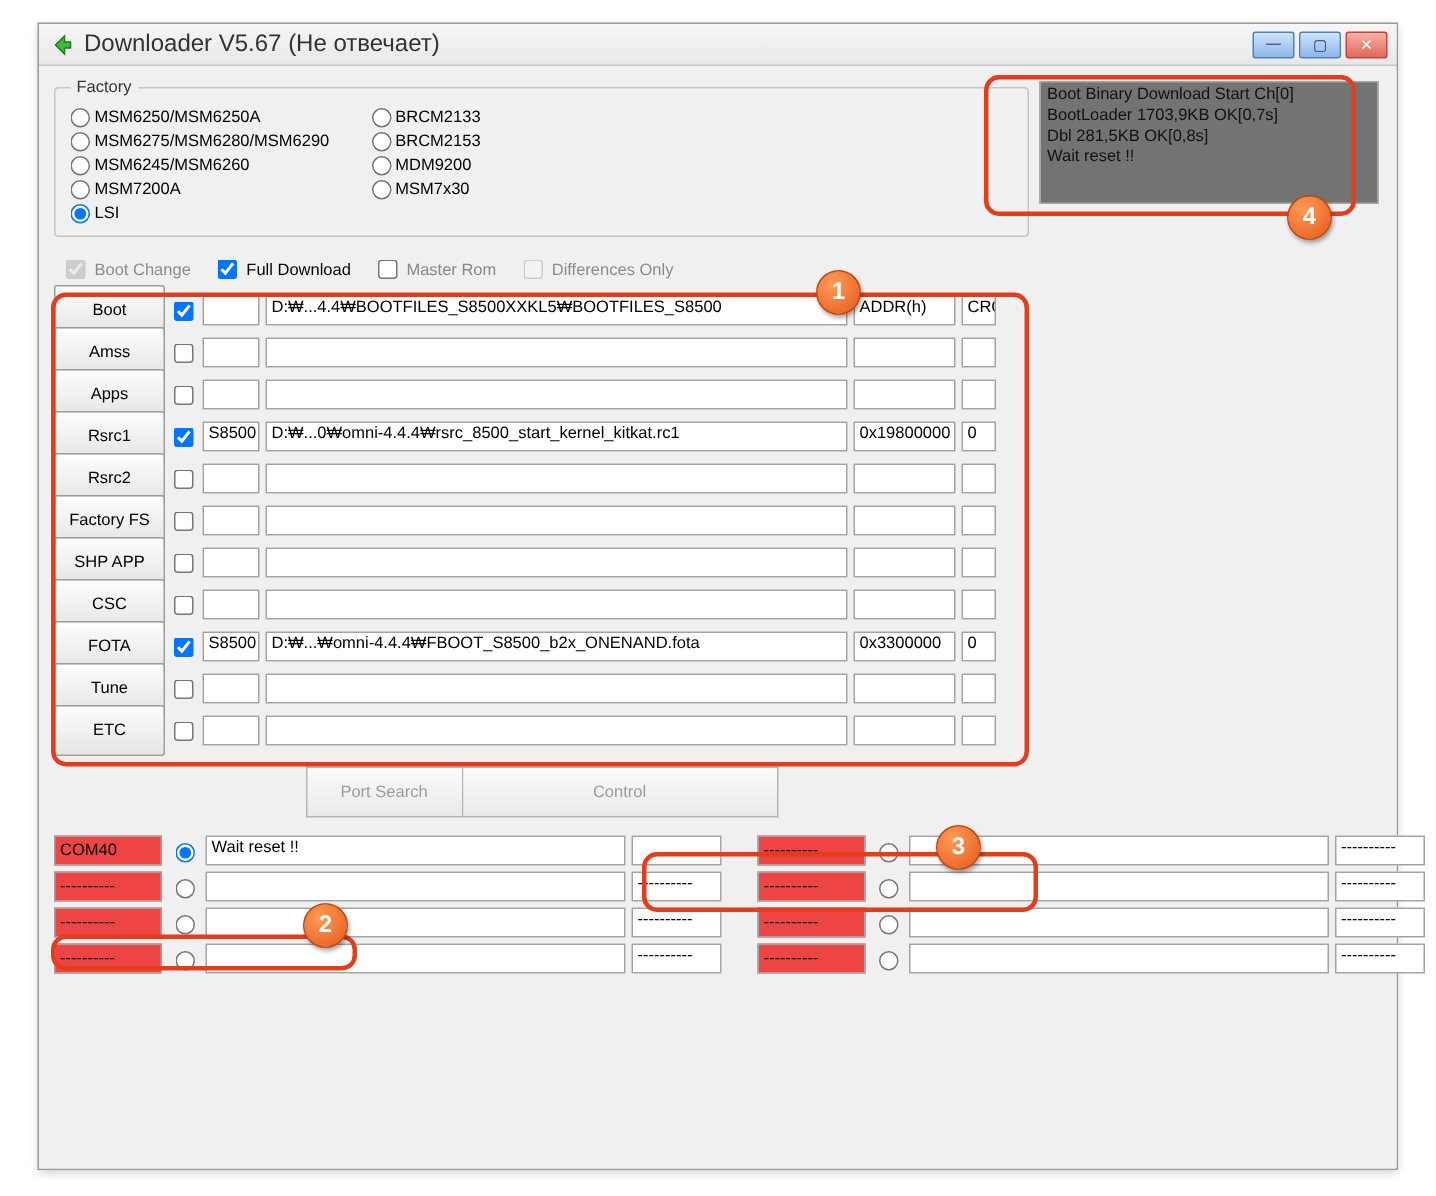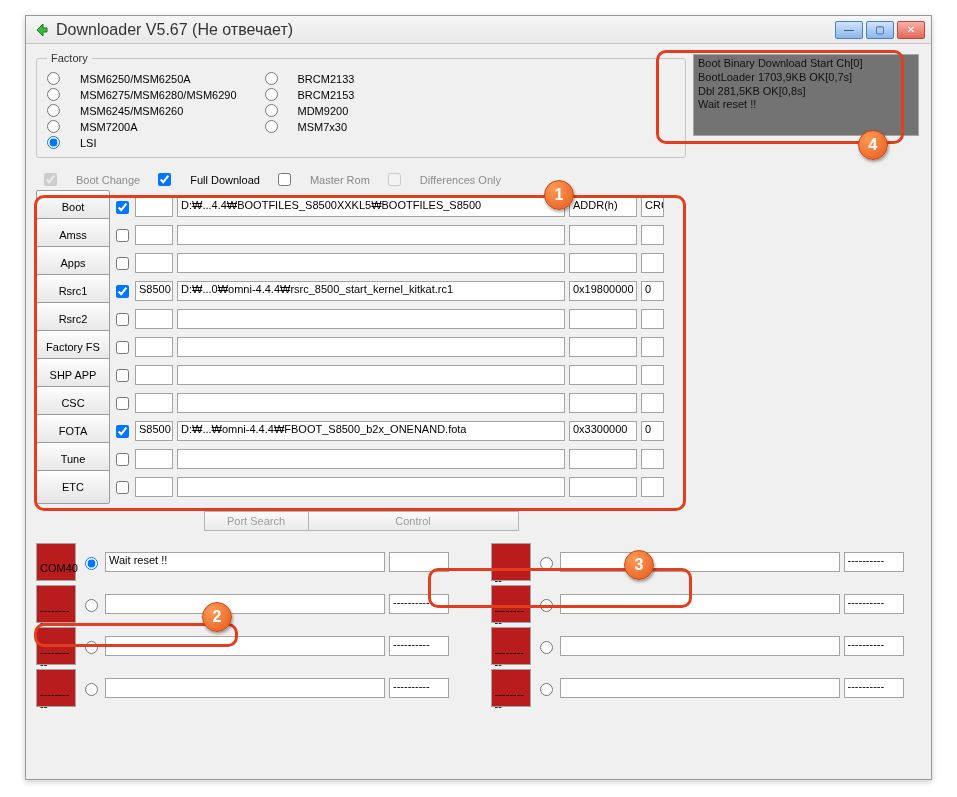--- a/index.html
+++ b/index.html
@@ -38,36 +38,36 @@
 }
 .winbtn.close{background:linear-gradient(#f8b0a8,#e0695a);border-color:#c2443a;color:#fff;}
 .client { position:relative; padding:8px 10px; height:calc(100% - 28px); background:#f0f0f0;}
 fieldset {
   border:1px solid #c5c5c5; border-radius:3px; padding:8px 10px; margin:0;
 }
 legend { padding:0 4px; color:#333; }
 .control-box { width:650px; }
 .radios { display:flex; gap:28px; }
 .radios-col { display:flex; flex-direction:column; gap:3px; }
-.radio-item { display:flex; align-items:center; gap:20px; }
+.radio-item { display:flex; gap:3px; }
 .radio-item input { margin:0; }
 
 
 .logbox {
   position:absolute; top:10px; right:12px;
   width:226px; height:82px;
   border:1px solid #a6a6a6; background:#737373;
   padding:2px 4px; font-size:11px; line-height:1.25;
   color:#111;
 }
 
 
 .midwrap { position:relative; margin-top:12px; width:650px;}
 .flagsrow { display:flex; gap:14px; align-items:center; margin:3px 0 4px 4px; color:#888;}
-.flagsrow label{ display:flex;align-items:center;gap:16px;}
+.flagsrow label{ display:flex;align-items:center;gap:3px;}
 .flagsrow .enabled{ color:#000; }
 .table {border:0;}
 .row { display:flex; align-items:center; height:28px; gap:4px;}
 .row .hbtn {
   width:74px; height:34px; background:linear-gradient(#fdfdfd,#e4e4e4);
   border:1px solid #9d9d9d; border-radius:2px; font-size:11px;
   display:flex;align-items:center;justify-content:center;
 }
 .row input[type=checkbox]{margin:0 2px;}
 .row .txt {
@@ -75,30 +75,30 @@
   font-size:11px; overflow:hidden; white-space:nowrap; text-overflow:clip;
 }
 .row .col-a{ width:38px; }
 .row .col-b{ width:388px; }
 .row .col-c{ width:68px; }
 .row .col-d{ width:23px; }
 
 .actions { margin-top:10px; display:flex; justify-content:center; gap:0;}
 .bigbtn {
   display:flex;align-items:center;justify-content:center;
-  height:20px; width:105px;
+  height:34px; width:105px;
   background:linear-gradient(#fbfbfb,#e9e9e9);
   border:1px solid #b5b5b5; color:#9c9c9c; font-size:11px;
 }
 .bigbtn.dl{ width:210px; border-left:0;}
 
 
 .ports { margin-top:12px; display:grid; grid-template-columns:1fr 1fr; gap:4px 24px; }
 .portrow{ display:flex; align-items:center; gap:4px;}
-.portrow .p1{ width:40px; height:20px; border:1px solid #a3a3a3; background:#b91c1c; padding:18px 3px;}
+.portrow .p1{ width:72px; height:20px; border:1px solid #a3a3a3; background:#ef4444; padding:3px 3px;}
 .portrow .status{ width:280px; height:20px; border:1px solid #a3a3a3; background:#fff; padding:1px 3px;}
 .portrow .p2{ width:60px; height:20px; border:1px solid #a3a3a3; background:#fff; padding:1px 3px;}
 
 
 .callout{
   position:absolute; width:30px;height:30px;border-radius:50%;
   background:radial-gradient(circle at 35% 30%, #ff9a56, #e45a1c);
   border:1px solid #c14812; color:#fff; font-weight:bold; font-size:16px;
   display:flex;align-items:center;justify-content:center;
   box-shadow:1px 2px 3px rgba(0,0,0,.35);

